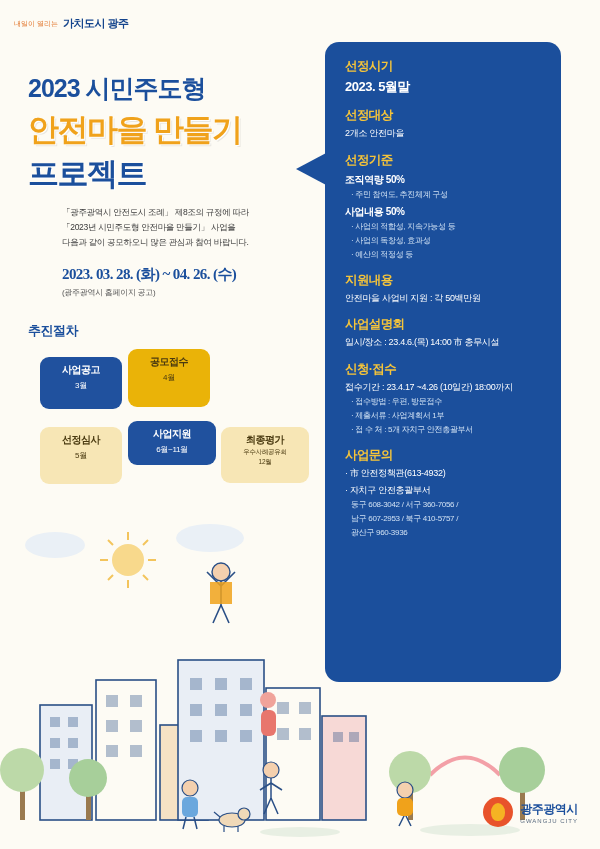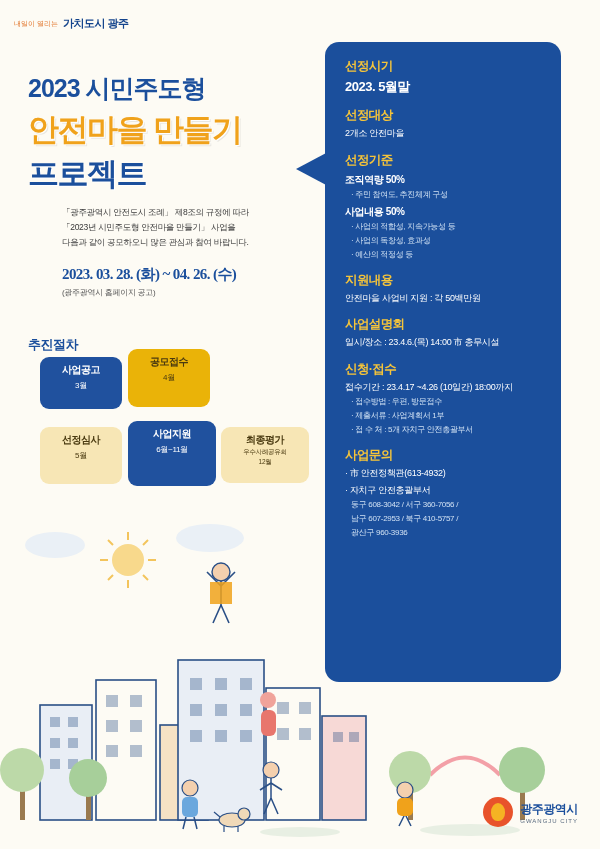--- a/index.html
+++ b/index.html
@@ -27,21 +27,21 @@
     text-shadow:1px 1px 0 #fff;}
 
   
   .copy{position:absolute;left:62px;top:205px;width:240px;font-size:8.5px;color:#3a3a3a;line-height:1.75;letter-spacing:-.3px;}
 
   .dates{position:absolute;left:62px;top:265px;width:260px;}
   .dates .d1{font-size:15px;font-weight:bold;color:#1b4f9c;letter-spacing:-.6px;font-family:Liberation Serif, serif;}
   .dates .d2{font-size:8px;color:#555;margin-top:3px;letter-spacing:-.3px;}
 
   
-  .proc-title{position:absolute;left:28px;top:336px;font-size:13px;font-weight:bold;color:#1b4f9c;letter-spacing:-.5px;}
+  .proc-title{position:absolute;left:28px;top:322px;font-size:13px;font-weight:bold;color:#1b4f9c;letter-spacing:-.5px;}
   .proc{position:absolute;left:28px;top:345px;width:290px;}
   .pbox{position:absolute;border-radius:9px;padding:6px;box-sizing:border-box;text-align:center;}
   .pbox .t{font-size:10px;font-weight:bold;letter-spacing:-.5px;}
   .pbox .s{font-size:8px;margin-top:3px;letter-spacing:-.3px;}
   .pbox .s2{font-size:6.5px;margin-top:1px;letter-spacing:-.3px;}
   .blue{background:#20519e;color:#fff;}
   .yellow{background:#eab308;color:#4a3a10;}
   .cream{background:#f7e6b5;color:#4a3a10;}
 
   
@@ -102,21 +102,21 @@
       <div class="s">3월</div>
     </div>
     <div class="pbox yellow" style="left:100px;top:4px;width:82px;height:58px;">
       <div class="t">공모접수</div>
       <div class="s">4월</div>
     </div>
     <div class="pbox cream" style="left:12px;top:82px;width:82px;height:57px;">
       <div class="t">선정심사</div>
       <div class="s">5월</div>
     </div>
-    <div class="pbox blue" style="left:100px;top:76px;width:88px;height:65px;">
+    <div class="pbox blue" style="left:100px;top:76px;width:88px;height:44px;">
       <div class="t">사업지원</div>
       <div class="s">6월~11월</div>
     </div>
     <div class="pbox cream" style="left:193px;top:82px;width:88px;height:56px;">
       <div class="t">최종평가</div>
       <div class="s2">우수사례공유회</div>
       <div class="s2">12월</div>
     </div>
   </div>
 

